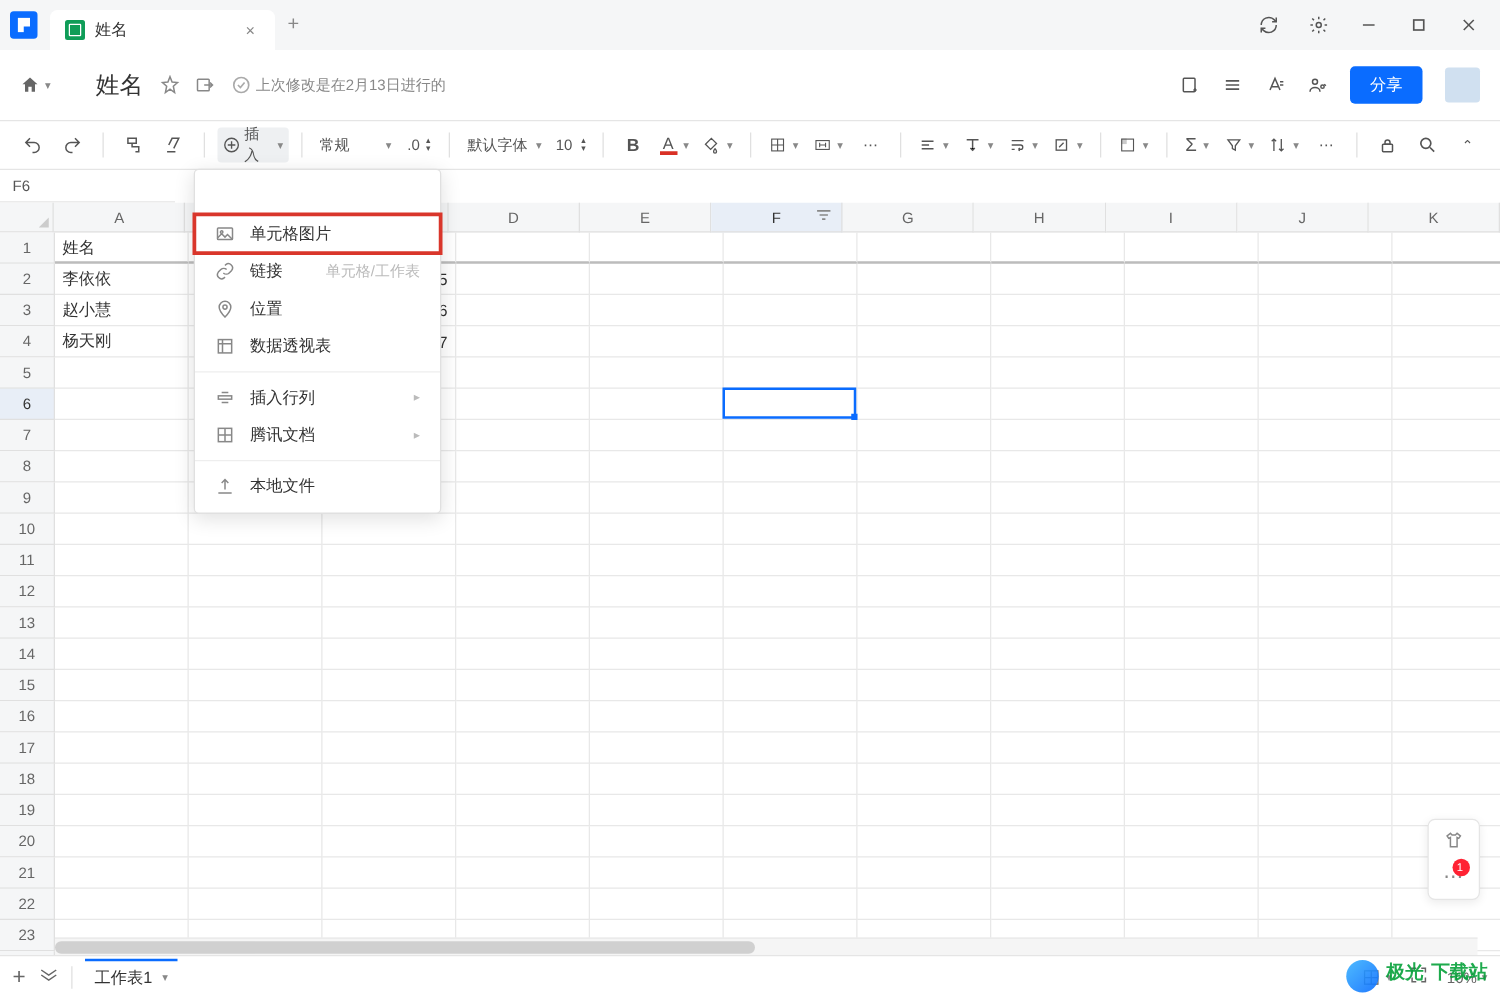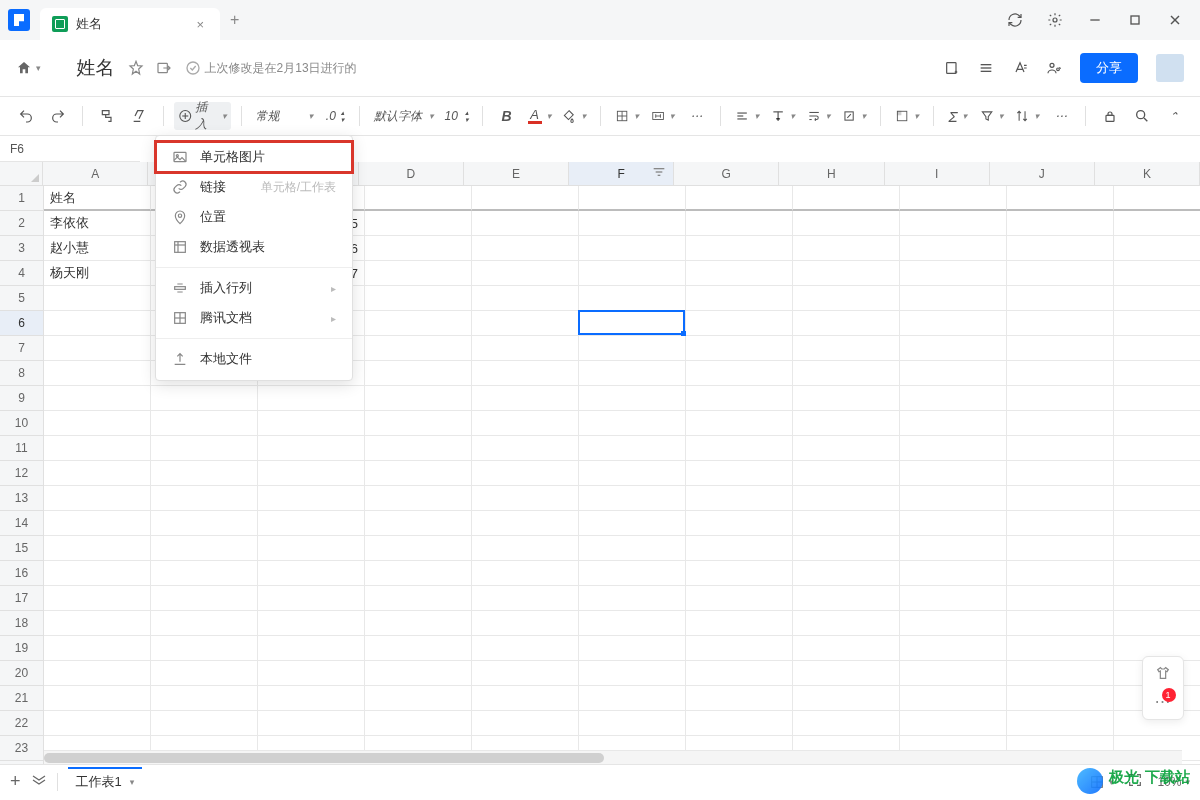--- a/index.html
+++ b/index.html
@@ -19,21 +19,21 @@
 .home-btn { display:flex; align-items:center; gap:2px; color:#555; cursor:pointer; }
 .doc-name { font-size:19px; margin-left:24px; }
 .header-icons { display:flex; gap:10px; align-items:center; color:#888; }
 .small-icon { width:18px; height:18px; display:flex; align-items:center; justify-content:center; cursor:pointer; }
 .last-mod { color:#888; font-size:12px; display:flex; align-items:center; gap:4px; }
 .spacer { flex:1; }
 .header-right { display:flex; align-items:center; gap:18px; }
 .hdr-btn { color:#555; cursor:pointer; display:flex; align-items:center; }
 .share-btn { background:#0a6cff; color:#fff; padding:6px 16px; border-radius:4px; cursor:pointer; font-size:13px; }
 .avatar { width:28px; height:28px; background:#d0e0f0; border-radius:3px; }
-.toolbar { height:40px; border-top:1px solid #e5e5e5; border-bottom:1px solid #e5e5e5; display:flex; align-items:center; padding:0 12px; gap:4px;font-style:italic; }
+.toolbar { height:40px; border-top:1px solid #e5e5e5; border-bottom:1px solid #e5e5e5; display:flex; align-items:center; padding:0 12px; gap:4px; }
 .tb-sep { width:1px; height:20px; background:#e0e0e0; margin:0 6px; }
 .tb-btn { height:28px; min-width:28px; display:flex; align-items:center; justify-content:center; color:#555; cursor:pointer; padding:0 4px; border-radius:3px; gap:3px; font-size:12px; }
 .tb-btn.active { background:#eef0f2; }
 .tb-label { font-size:12px; }
 .namebox { width:140px; height:26px; border-bottom:1px solid #e5e5e5; display:flex; align-items:center; padding:0 10px; font-size:12px; color:#555; }
 .grid-area { position:relative; height:calc(100% - 40px - 56px - 40px - 28px - 34px); overflow:hidden; }
 .col-headers { display:flex; height:24px; position:absolute; top:0; left:0; right:0; }
 .corner { width:44px; height:24px; background:#f5f6f7; border-right:1px solid #e0e0e0; border-bottom:1px solid #e0e0e0; position:relative; }
 .corner::after { content:""; position:absolute; right:3px; bottom:3px; width:0; height:0; border-left:8px solid transparent; border-bottom:8px solid #ccc; }
 .col-h { width:107px; height:24px; background:#f5f6f7; border-right:1px solid #e0e0e0; border-bottom:1px solid #e0e0e0; display:flex; align-items:center; justify-content:center; font-size:12px; color:#666; }
@@ -43,21 +43,21 @@
 .row-h { height:25px; background:#f5f6f7; border-right:1px solid #e0e0e0; border-bottom:1px solid #e0e0e0; display:flex; align-items:center; justify-content:center; font-size:12px; color:#666; }
 .row-h.sel { background:#e8eef7; color:#333; }
 .cells { position:absolute; top:24px; left:44px; }
 .cell-row { display:flex; height:25px; }
 .cell { width:107px; height:25px; border-right:1px solid #e8e8e8; border-bottom:1px solid #e8e8e8; padding:0 6px; display:flex; align-items:center; font-size:13px; }
 .header-row .cell { border-bottom:2px solid #bcbcbc; }
 .active-cell { position:absolute; border:2px solid #0a6cff; pointer-events:none; }
 .active-cell::after { content:""; position:absolute; right:-3px; bottom:-3px; width:5px; height:5px; background:#0a6cff; }
 .dropdown { position:absolute; top:135px; left:155px; width:198px; background:#fff; border:1px solid #e0e0e0; border-radius:4px; box-shadow:0 4px 16px rgba(0,0,0,0.12); padding:6px 0; z-index:100; }
 .dd-item { height:30px; display:flex; align-items:center; padding:0 16px; gap:12px; cursor:pointer; font-size:13px; color:#333; position:relative; }
-.dd-item.highlighted { outline:3px solid #d9362b; outline-offset:-1px; background:#fff; }
+.dd-item.highlighted { outline:3px solid #d9362b; outline-offset:-1px; background:#fff;margin-top:30px; }
 .dd-icon { width:16px; height:16px; color:#888; display:flex; align-items:center; justify-content:center; flex-shrink:0; }
 .dd-hint { margin-left:auto; color:#bbb; font-size:12px; }
 .dd-arrow { margin-left:auto; color:#bbb; font-size:10px; }
 .dd-sep { height:1px; background:#eee; margin:5px 0; }
 .hscroll { position:absolute; bottom:0; left:44px; right:18px; height:14px; background:#f5f5f5; border-top:1px solid #e8e8e8; }
 .hscroll-thumb { position:absolute; left:0; top:2px; width:560px; height:10px; background:#d0d0d0; border-radius:5px; }
 .sheet-tabs { height:34px; border-top:1px solid #e5e5e5; display:flex; align-items:center; padding:0 10px; gap:10px; font-size:13px; }
 .sheet-tab { padding:4px 8px; display:flex; align-items:center; gap:6px; border-top:2px solid #0a6cff; margin-top:-1px; }
 .statusbar-right { margin-left:auto; display:flex; align-items:center; gap:14px; color:#666; font-size:12px; }
 .float-panel { position:absolute; right:16px; bottom:80px; width:42px; background:#fff; border:1px solid #e5e5e5; border-radius:6px; box-shadow:0 2px 8px rgba(0,0,0,0.08); display:flex; flex-direction:column; align-items:center; padding:8px 0; gap:8px; }

